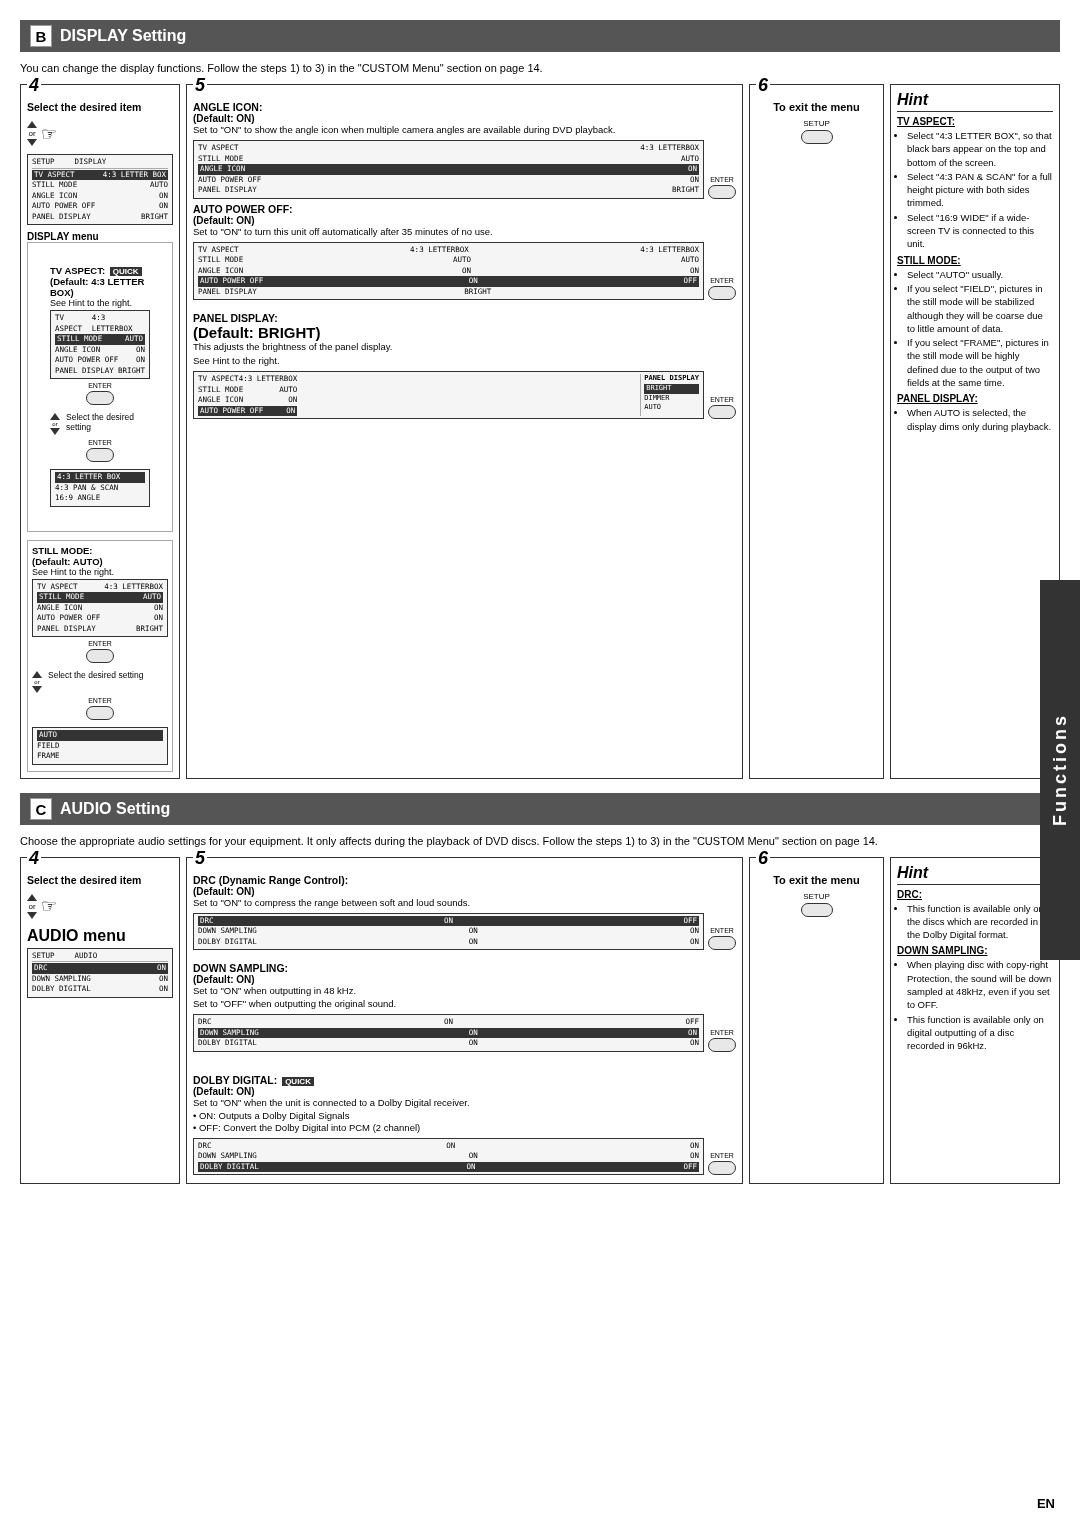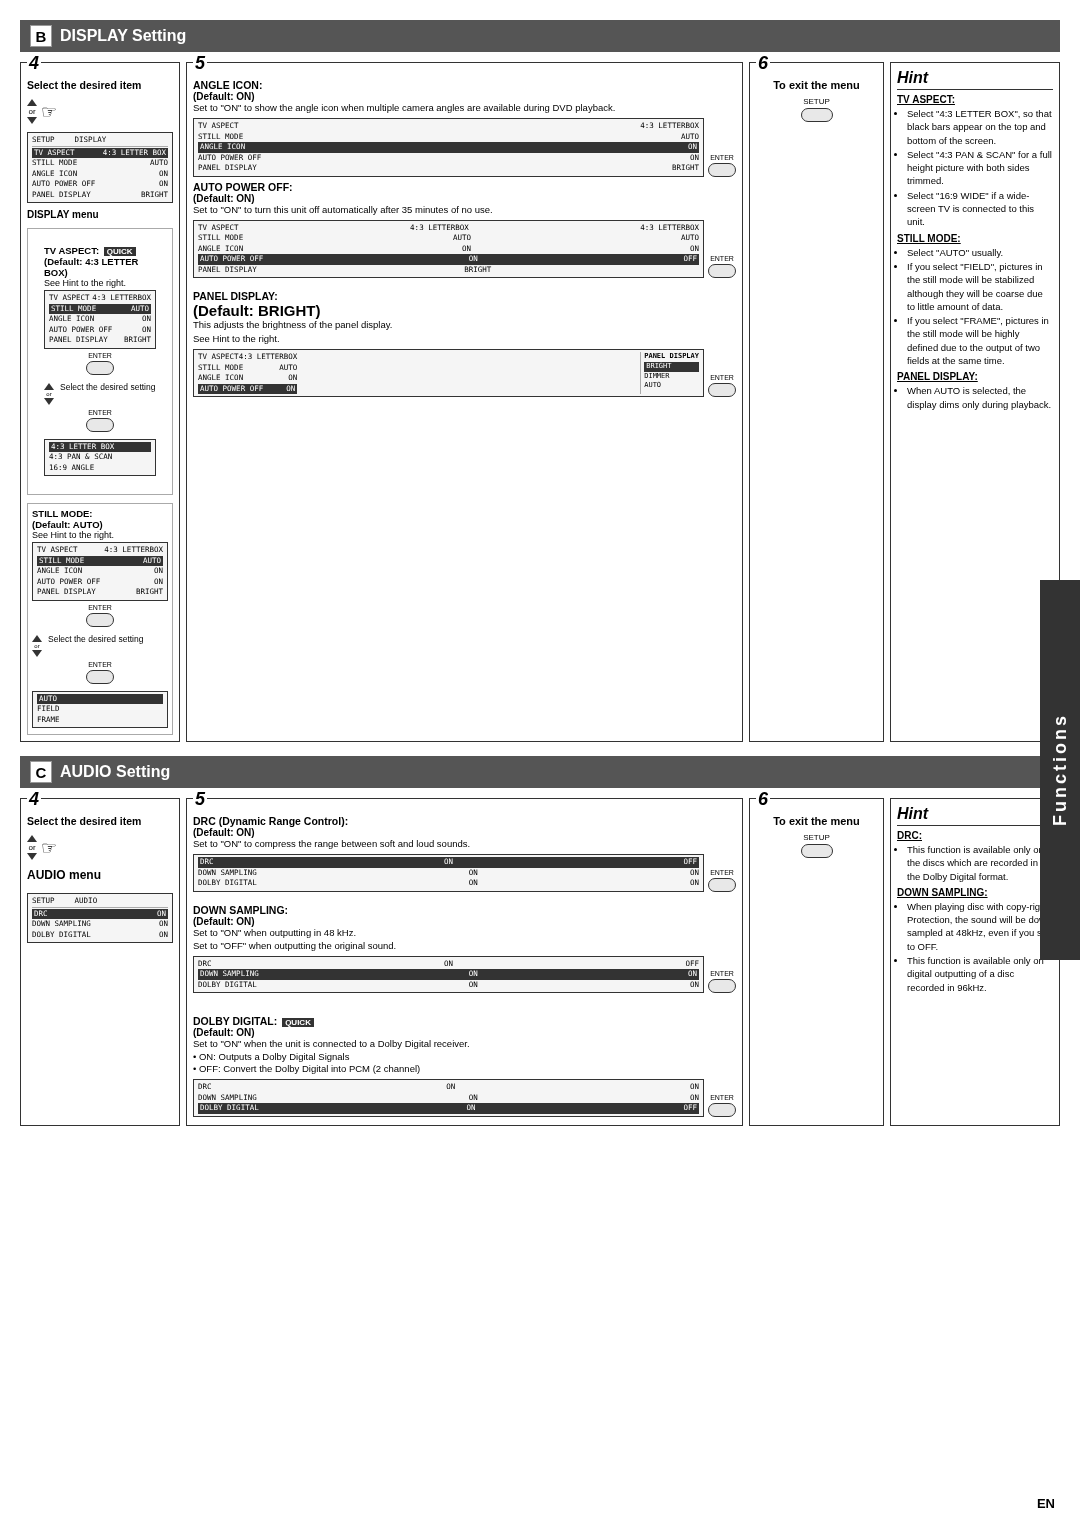--- a/index.html
+++ b/index.html
@@ -281,20 +281,23 @@
 </head>
 <body>
 <div class="page">
 
   <div class="display-section">
     <div class="section-header">
       <span class="letter-badge">B</span>
       <span>DISPLAY Setting</span>
     </div>
 
+    <div class="section-desc">
+      <span>You can change the display functions. Follow the steps 1) to 3) in the "CUSTOM Menu" section on page 14.</span>
+    </div>
 
     <div class="content-row">
 
       <div class="step-box step4-box">
         <div class="step-number">4</div>
         <div class="step-title" style="margin-top:10px;">Select the desired item</div>
         <div style="display:flex; align-items:center; gap:4px; margin-bottom:4px;">
           <div class="nav-arrows">
             <div class="nav-arrow-up"></div>
             <div class="or-text">or</div>
@@ -323,21 +326,21 @@
               <span>AUTO POWER OFF</span>
               <span>ON</span>
             </div>
           <div class="d-row">
               <span>PANEL DISPLAY</span>
               <span>BRIGHT</span>
             </div>
         </div>
         <div style="margin-top:6px; font-weight:bold; font-size:10px;">DISPLAY menu</div>
 
-        <div style="margin-top:8px; border:1px solid #aaa; padding:16px;">
+        <div style="border:1px solid #aaa; padding:22px;">
           <div style="font-size:9.5px; font-weight:bold;">
             <span>TV ASPECT:</span>
             <span class="quick-badge">QUICK</span>
           </div>
           <div style="font-size:9.5px; font-weight:bold;">(Default: 4:3 LETTER BOX)</div>
           <div style="font-size:9px;">See Hint to the right.</div>
           <div class="mini-display">
             <div class="d-row">
                 <span>TV ASPECT</span>
                 <span>4:3 LETTERBOX</span>
@@ -605,35 +608,38 @@
       </div>
     </div>
   </div>
 
   <div class="audio-section">
     <div class="section-header">
       <span class="letter-badge">C</span>
       <span>AUDIO Setting</span>
     </div>
 
+    <div class="section-desc">
+      <span>Choose the appropriate audio settings for your equipment. It only affects during the playback of DVD discs. Follow the steps 1) to 3) in the "CUSTOM Menu" section on page 14.</span>
+    </div>
 
     <div class="content-row">
 
       <div class="step-box step4-box">
         <div class="step-number">4</div>
         <div class="step-title" style="margin-top:10px;">Select the desired item</div>
         <div style="display:flex; align-items:center; gap:4px; margin-bottom:4px;">
           <div class="nav-arrows">
             <div class="nav-arrow-up"></div>
             <div class="or-text">or</div>
             <div class="nav-arrow-down"></div>
           </div>
           <span style="font-size:18px;">☞</span>
         </div>
-        <div style="font-weight:bold; font-size:12px; margin-bottom:11px;">AUDIO menu</div>
+        <div style="font-weight:bold; font-size:16px; margin-bottom:3px;">AUDIO menu</div>
         <div class="mini-display">
           <div class="d-header">
             <span>SETUP</span>
             <span>AUDIO</span>
           </div>
           <div class="d-row">
               <span></span>
             </div>
           <div class="d-row highlighted">
               <span>DRC</span>

